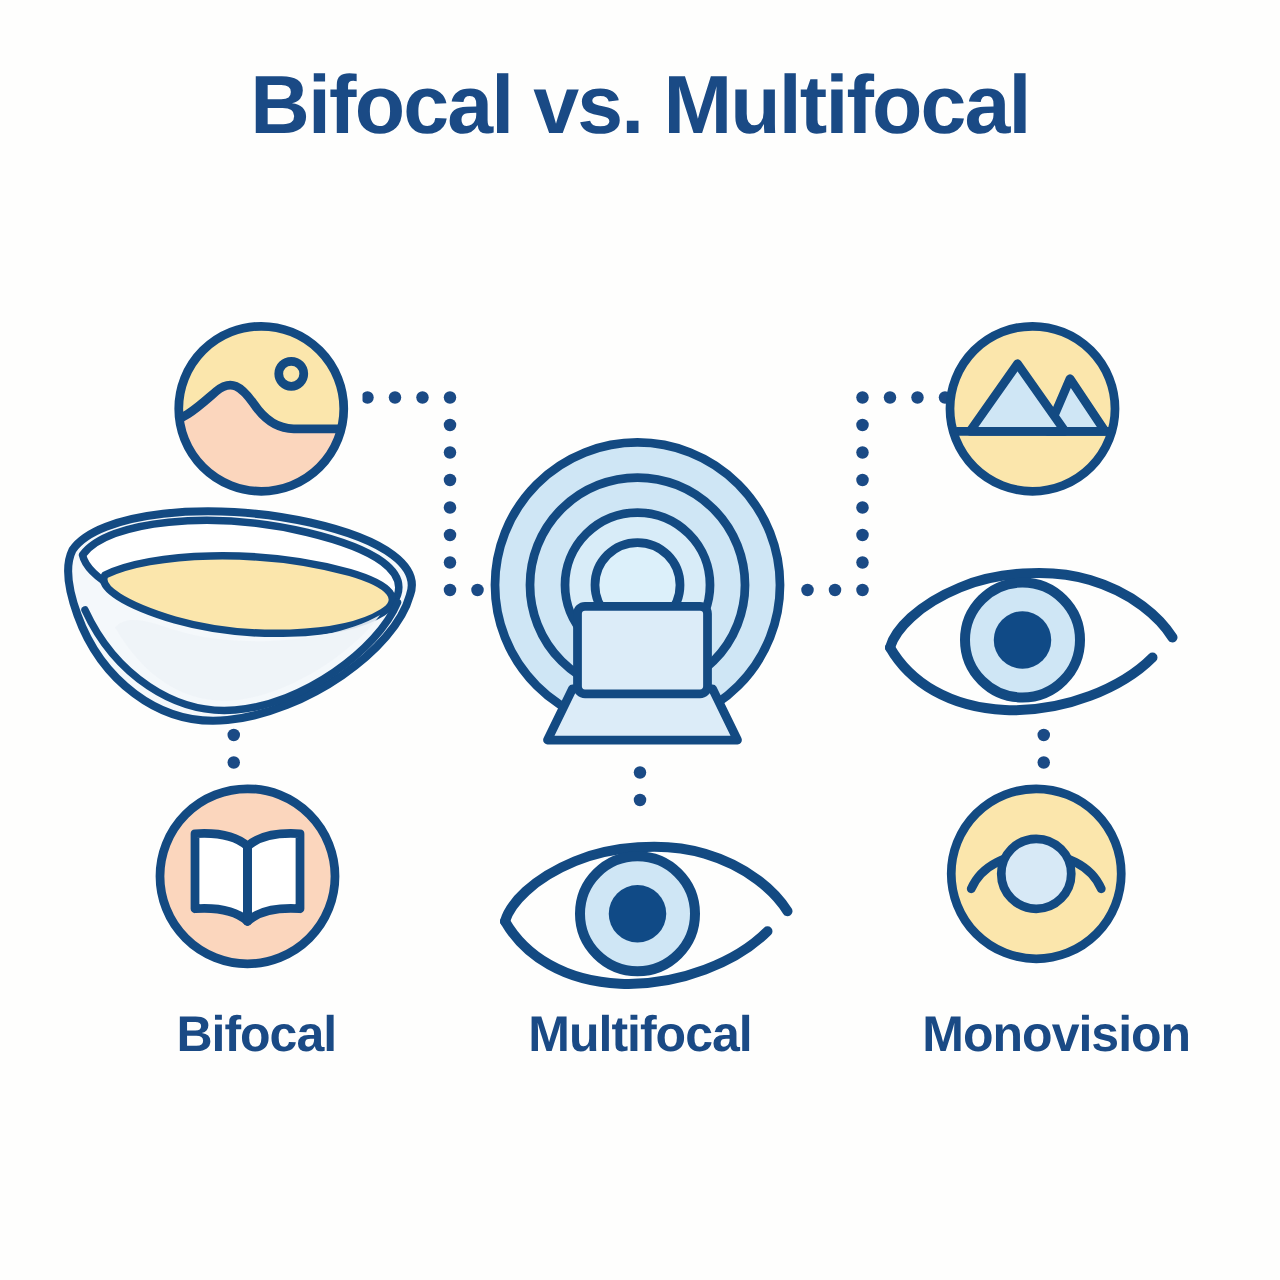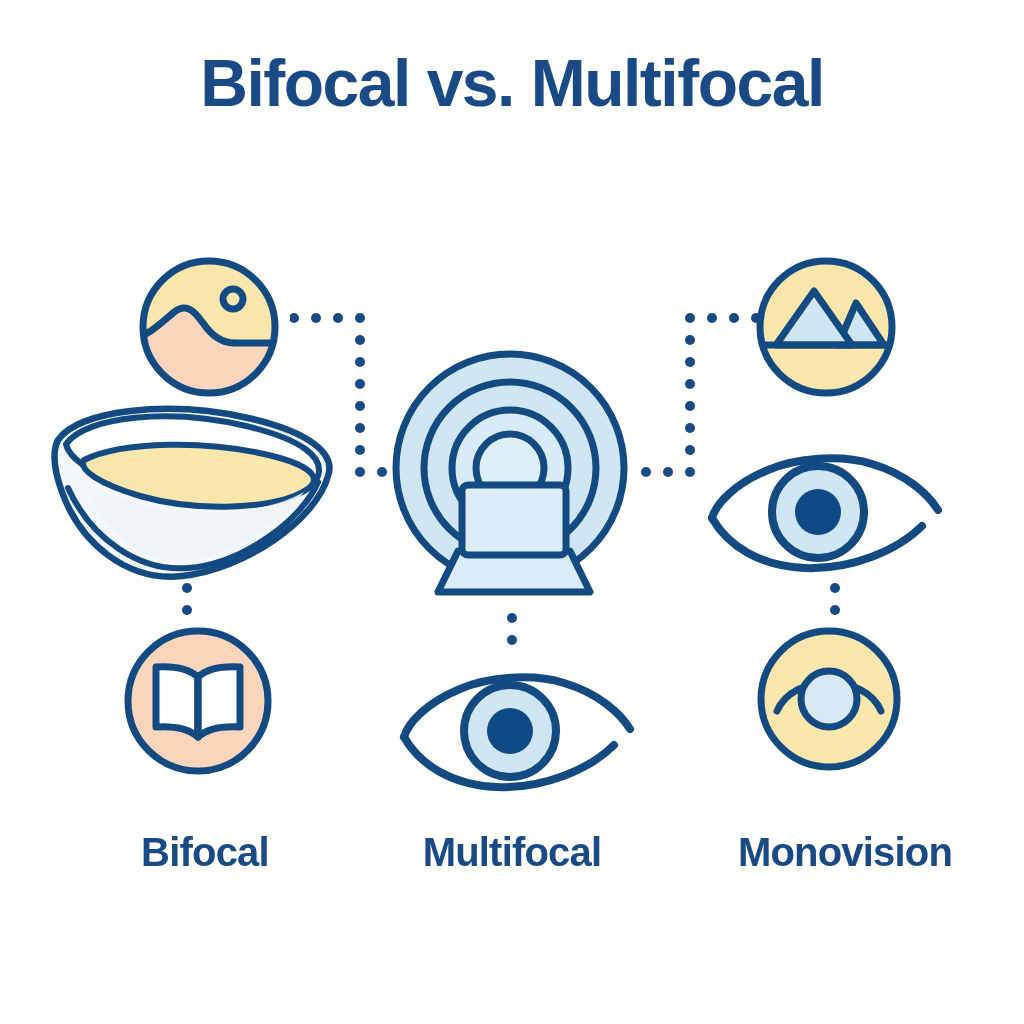--- a/index.html
+++ b/index.html
@@ -41,21 +41,20 @@
   
   .category-label {
     position: absolute;
     font-family: "Liberation Sans", sans-serif;
     font-weight: bold;
     font-size: 40px;
     letter-spacing: -0.8px;
     color: #1a4a85;
     text-align: center;
     white-space: nowrap;
-    margin-top: 24px;
   }
   #label-bifocal     { left:  60px; top: 806px; width: 290px; }
   #label-multifocal  { left: 362px; top: 806px; width: 300px; }
   #label-monovision  { left: 680px; top: 806px; width: 330px; }
 
   
   .slot { position: absolute; }
   .slot svg { display: block; overflow: visible; }
 
   #icon-landscape   { left: 135px; top: 253px; }

